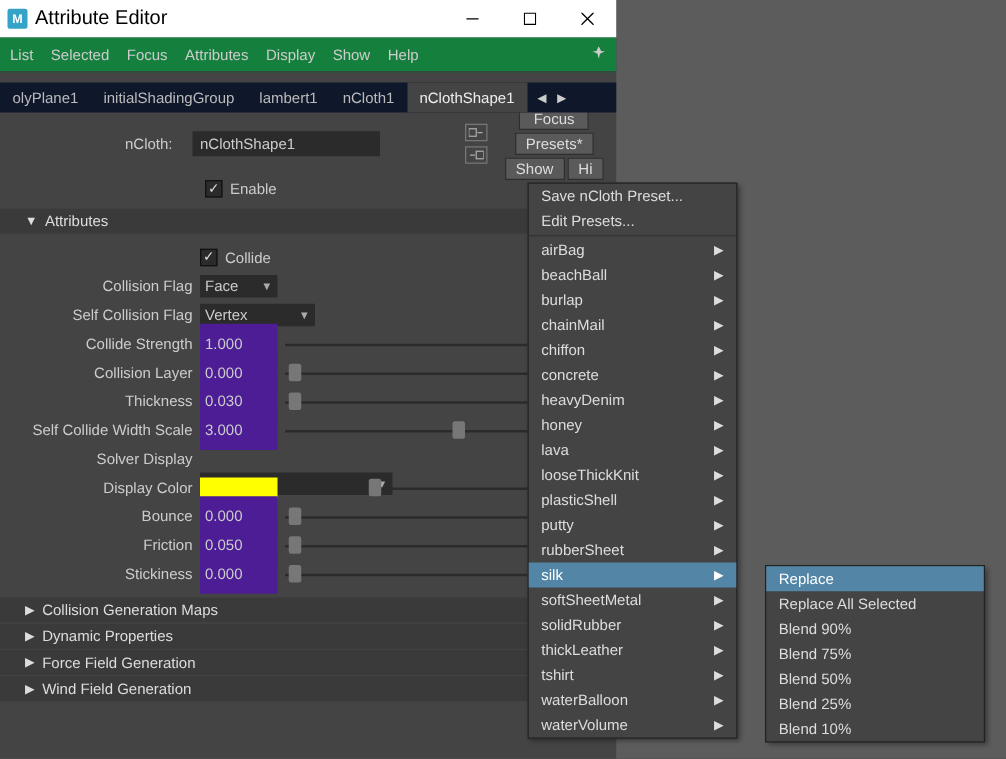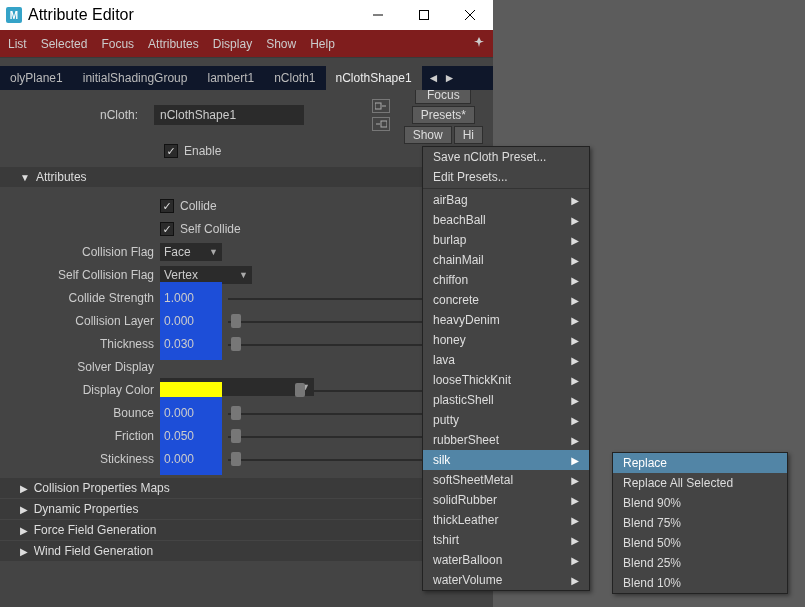--- a/index.html
+++ b/index.html
@@ -6,21 +6,21 @@
   body { background: #5c5c5c; width: 805px; height: 607px; overflow: hidden; font-size: 12px; color: #cccccc; user-select: none; }
 
   .window { width: 493px; height: 607px; background: #444444; position: relative; }
   .title-bar { background: #ffffff; height: 30px; display: flex; align-items: center; padding: 0 0 0 6px; color: #000; }
   .title-bar .app-icon { width: 16px; height: 16px; background: #35a3c8; margin-right: 6px; border-radius: 2px; display:flex; align-items:center; justify-content:center; color:#fff; font-size:10px; font-weight:bold;}
   .title-bar .title-text { font-size: 16px; color:#000; flex:1; }
   .title-bar .win-controls { display: flex; }
   .title-bar .win-btn { width: 46px; height: 30px; display:flex; align-items:center; justify-content:center; }
   .title-bar .win-btn svg { width:10px; height:10px; }
 
-  .menu-bar { height: 28px; background: #7f1d1d; display: flex; align-items: center; padding: 0 8px; gap: 14px; border-bottom: 1px solid #3a3a3a; }
+  .menu-bar { height: 28px; background: #15803d; display: flex; align-items: center; padding: 0 8px; gap: 14px; border-bottom: 1px solid #3a3a3a; }
   .menu-bar .mitem { color: #cccccc; font-size: 12px; }
   .menu-bar .pin { margin-left:auto; }
 
   .tabs-row { height: 24px; background: #0f172a; display: flex; align-items: center; padding-left:0; position: relative; }
   .tabs-row .tab { padding: 4px 10px; color: #bbbbbb; font-size:12px; height:100%; display:flex; align-items:center; }
   .tabs-row .tab.active { background: #444444; color: #eeeeee; }
   .tabs-row .arrows { margin-left: 6px; display:flex; gap:4px; }
 
   .node-row { display:flex; align-items:center; height: 50px; padding: 6px 10px 6px 20px; gap: 8px; }
   .node-row .label { width: 126px; text-align:right; color:#ccc; padding-right:8px; }
@@ -34,21 +34,21 @@
   .enable-row { display:flex; align-items:center; padding: 4px 0 8px 164px; gap:6px;}
   .checkbox { width:14px; height:14px; background:#2b2b2b; border:1px solid #111; display:inline-flex; align-items:center; justify-content:center; color:#5ad; font-size:11px; }
   .checkbox.checked::after { content:"✓"; color:#ddd; font-size:11px; line-height:1;}
 
   .section-header { background:#3a3a3a; height:20px; display:flex; align-items:center; padding-left:20px; gap:6px; color:#ddd; margin:1px 0;}
   .section-header .tri { font-size:10px; }
   .section-body { padding: 6px 8px 6px 0; }
 
   .form-row { display:flex; align-items:center; height:22px; margin:1px 0; }
   .form-row .flabel { width:160px; text-align:right; color:#ccc; padding-right:6px; }
-  .num-input { background:#1d4ed8; border:none; color:#ccc; height:32px; width:62px; padding:0 4px; font-size:12px; }
+  .num-input { background:#4c1d95; border:none; color:#ccc; height:32px; width:62px; padding:0 4px; font-size:12px; }
   .slider-area { flex:1; position:relative; height:18px; display:flex; align-items:center; margin-left:6px;}
   .slider-track { position:absolute; left:0; right:4px; top:50%; height:2px; background:#2b2b2b; }
   .slider-thumb { position:absolute; top:50%; transform:translate(-50%,-50%); width:10px; height:14px; background:#777; border-radius:2px;}
   .select-box { background:#2b2b2b; border:none; color:#ccc; height:18px; width:62px; padding:0 4px; display:flex; align-items:center; justify-content:space-between;}
   .select-wide { width:154px;margin-top:40px; }
   .sel-arrow { font-size:9px; color:#aaa; margin-left:4px;}
   .color-swatch { width:62px; height:16px; background:#ffff00; }
 
   .panel-dark { position:absolute; background:#444444; border:1px solid #222; box-shadow:2px 2px 4px rgba(0,0,0,0.4);}
   .menu-item { height:20px; display:flex; align-items:center; padding:0 10px; color:#ddd; justify-content:space-between; white-space:nowrap;}
@@ -149,25 +149,20 @@
     <span class="tri">▼</span>
     <span>Attributes</span>
   </div>
   <div class="section-body">
     <div class="form-row">
         <div class="flabel"></div>
       <span class="checkbox checked"></span>
       <span style="margin-left:6px">Collide</span>
     </div>
     <div class="form-row">
-        <div class="flabel"></div>
-      <span class="checkbox checked"></span>
-      <span style="margin-left:6px">Self Collide</span>
-    </div>
-    <div class="form-row">
       <div class="flabel">Collision Flag</div>
       <div class="select-box">
           <span>Face</span>
           <span class="sel-arrow">▼</span>
         </div>
     </div>
     <div class="form-row">
       <div class="flabel">Self Collision Flag</div>
       <div class="select-box" style="width:92px">
           <span>Vertex</span>
@@ -192,20 +187,28 @@
     </div>
     <div class="form-row">
       <div class="flabel">Thickness</div>
       <input class="num-input" value="0.030" style="">
       <div class="slider-area">
           <div class="slider-track"></div>
           <div class="slider-thumb" style="left:3%"></div>
         </div>
     </div>
     <div class="form-row">
+      <div class="flabel">Self Collide Width Scale</div>
+      <input class="num-input" value="3.000" style="">
+      <div class="slider-area">
+          <div class="slider-track"></div>
+          <div class="slider-thumb" style="left:54%"></div>
+        </div>
+    </div>
+    <div class="form-row">
       <div class="flabel">Solver Display</div>
       <div class="select-box select-wide">
           <span>Off</span>
           <span class="sel-arrow">▼</span>
         </div>
     </div>
     <div class="form-row">
       <div class="flabel">Display Color</div>
       <div class="color-swatch"></div>
       <div class="slider-area">
@@ -234,21 +237,21 @@
       <input class="num-input" value="0.000" style="">
       <div class="slider-area">
           <div class="slider-track"></div>
           <div class="slider-thumb" style="left:3%"></div>
         </div>
     </div>
   </div>
 
   <div class="section-header">
       <span class="tri">▶</span>
-      <span>Collision Properties Maps</span>
+      <span>Collision Generation Maps</span>
     </div>
   <div class="section-header">
       <span class="tri">▶</span>
       <span>Dynamic Properties</span>
     </div>
   <div class="section-header">
       <span class="tri">▶</span>
       <span>Force Field Generation</span>
     </div>
   <div class="section-header">

